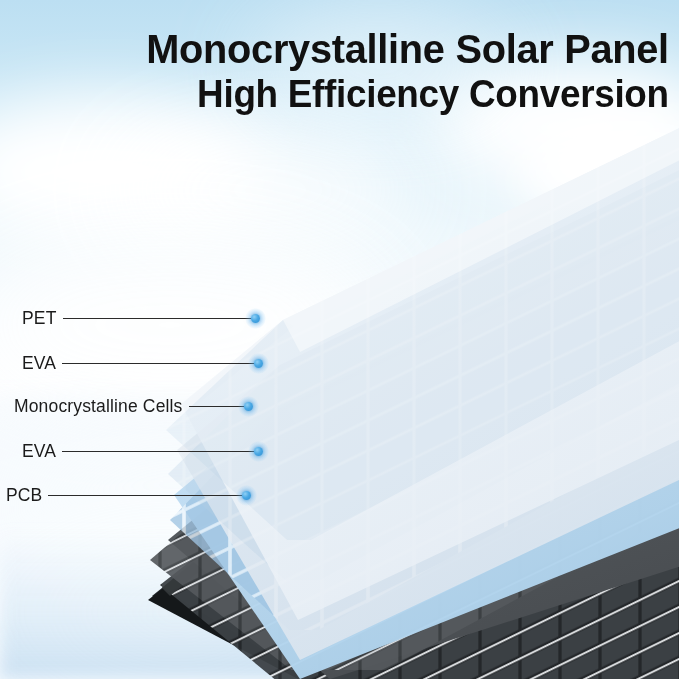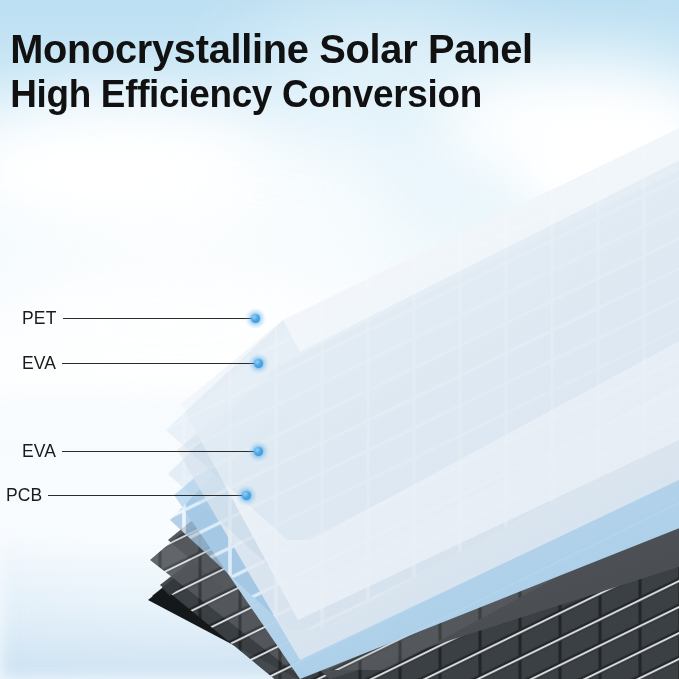--- a/index.html
+++ b/index.html
@@ -128,21 +128,21 @@
         #8fd0f5 0%, #4aa8e4 45%, #2e8fd2 100%);
     box-shadow: 0 0 3px rgba(40,130,200,.6);
   }
 
   
   .title-block {
     position: absolute;
     left: 0;
     top: 26px;
     width: 679px;
-    text-align: left;
+    text-align: right;
     pointer-events: none;
   }
   .title-line {
     font-family: "Liberation Sans", sans-serif;
     font-weight: bold;
     color: #111111;
     letter-spacing: -.3px;
     display: block;
   }
   .title-line.l1 {
@@ -308,20 +308,25 @@
       <span class="lead" style="width:192px;"></span>
       <span class="dot"></span>
     </div>
 
     <div class="callout" style="left:22px; top:355px;">
       <span class="txt">EVA</span>
       <span class="lead" style="width:196px;"></span>
       <span class="dot"></span>
     </div>
 
+    <div class="callout" style="left:14px; top:398px;">
+      <span class="txt">Monocrystalline Cells</span>
+      <span class="lead" style="width:59px;"></span>
+      <span class="dot"></span>
+    </div>
 
     <div class="callout" style="left:22px; top:443px;">
       <span class="txt">EVA</span>
       <span class="lead" style="width:196px;"></span>
       <span class="dot"></span>
     </div>
 
     <div class="callout" style="left:6px; top:487px;">
       <span class="txt">PCB</span>
       <span class="lead" style="width:198px;"></span>

